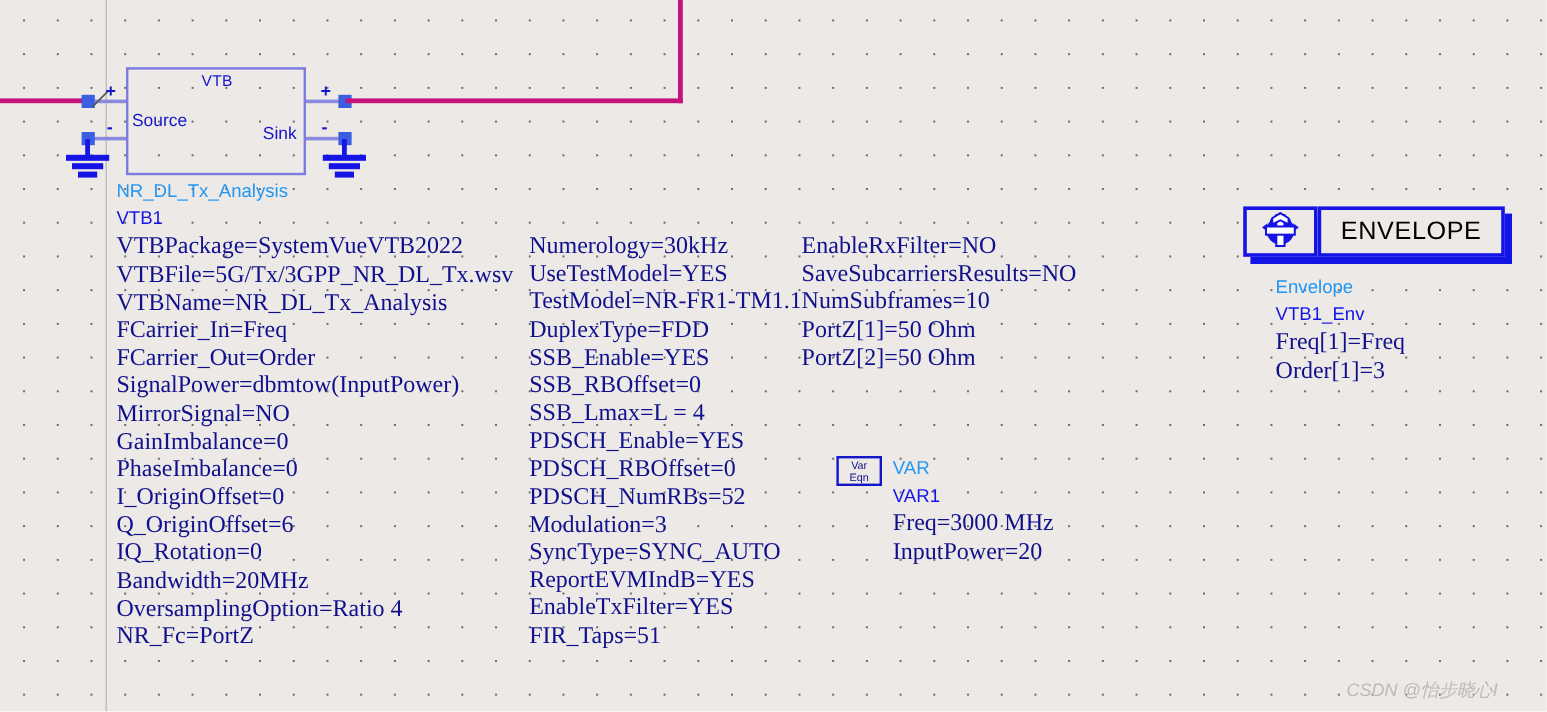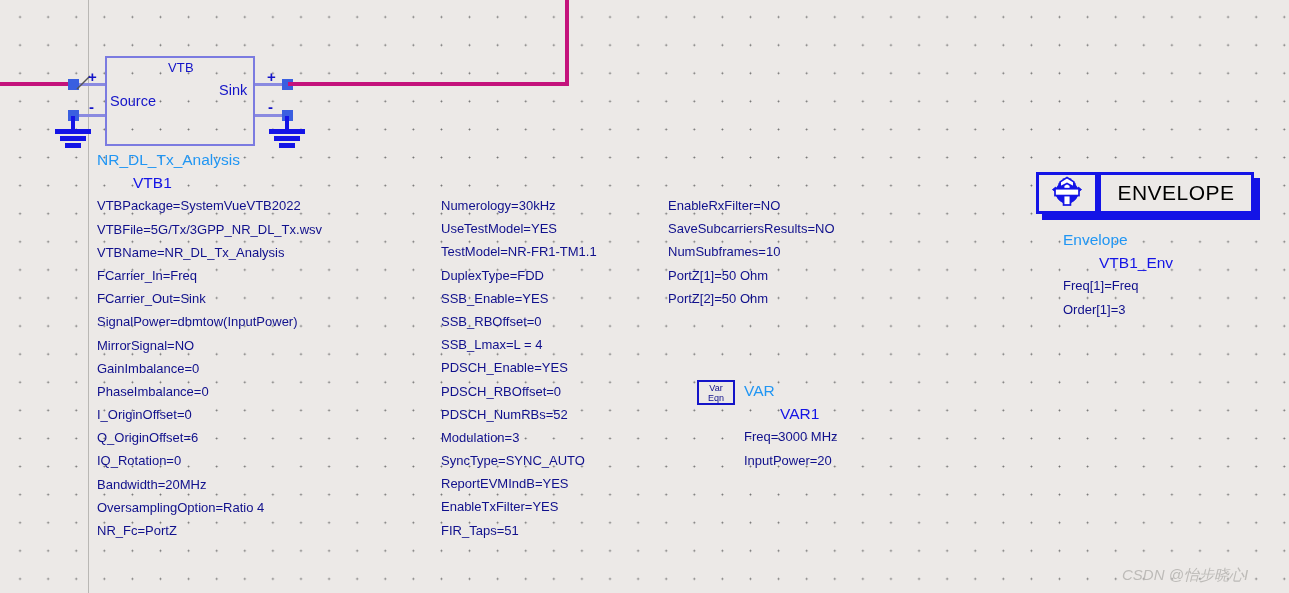--- a/index.html
+++ b/index.html
@@ -71,39 +71,39 @@
     font-weight: bold;
     line-height: 1;
   }
 
   
   .gnd-stem { position: absolute; background: #1414e6; width: 4px; }
   .gnd-bar  { position: absolute; background: #1414e6; height: 5px; }
   .param-col { position: absolute; }
   .param-col .line {
     color: #10108c;
-    font-size: 13px;
+    font-size: 20px;
     line-height: 23.2px;
     white-space: nowrap;
     height: 23.2px;
+    font-family: Liberation Serif, serif;
   }
   .lbl-inst {
     color: #2196f3;
     font-size: 15.5px;
     line-height: 23.2px;
     white-space: nowrap;
     height: 23.2px;
   }
   .lbl-name {
     color: #1414e6;
     font-size: 15.5px;
     line-height: 23.2px;
     white-space: nowrap;
     height: 23.2px;
-    margin-left: 36px;
   }
 
   
   .var-icon {
     position: absolute;
     width: 38px;
     height: 25px;
     border: 2px solid #1414c8;
     background: #ece9e7;
     box-sizing: border-box;
@@ -167,21 +167,21 @@
   <div class="pin-sq" style="left:68px; top:110px;"></div>
 
   <div class="gnd-stem" style="left:71px; top:116px; width:4px; height:14px;"></div>
   <div class="gnd-bar" style="left:55px; top:129px; width:36px;"></div>
   <div class="gnd-bar" style="left:60px; top:136px; width:26px;"></div>
   <div class="gnd-bar" style="left:65px; top:143px; width:16px;"></div>
 
   <div class="vtb-box" style="left:105px; top:56px; width:150px; height:90px;"></div>
   <div class="vtb-title" style="left:168px; top:60px;">VTB</div>
   <div class="vtb-port" style="left:110px; top:93px;">Source</div>
-  <div class="vtb-port" style="left:219px; top:82px;">Sink</div>
+  <div class="vtb-port" style="left:219px; top:104px;">Sink</div>
 
   <div class="sign" style="left:88px; top:69px;">+</div>
   <div class="sign" style="left:89px; top:99px;">-</div>
 
   <div class="sign" style="left:267px; top:69px;">+</div>
   <div class="sign" style="left:268px; top:99px;">-</div>
 
   <div class="wire-pin" style="left:255px; top:83px; width:32px; height:3px;"></div>
   <div class="pin-sq" style="left:282px; top:79px;"></div>
   <div class="wire-pin" style="left:255px; top:114px; width:32px; height:3px;"></div>
@@ -195,21 +195,21 @@
   <div class="wire-sig" style="left:288px; top:82px; width:281px; height:4px;"></div>
   <div class="wire-sig" style="left:565px; top:0px; width:4px; height:86px;"></div>
 
   <div class="param-col" style="left:97px; top:148px;">
     <div class="lbl-inst">NR_DL_Tx_Analysis</div>
     <div class="lbl-name">VTB1</div>
     <div class="line">VTBPackage=SystemVueVTB2022</div>
     <div class="line">VTBFile=5G/Tx/3GPP_NR_DL_Tx.wsv</div>
     <div class="line">VTBName=NR_DL_Tx_Analysis</div>
     <div class="line">FCarrier_In=Freq</div>
-    <div class="line">FCarrier_Out=Sink</div>
+    <div class="line">FCarrier_Out=Order</div>
     <div class="line">SignalPower=dbmtow(InputPower)</div>
     <div class="line">MirrorSignal=NO</div>
     <div class="line">GainImbalance=0</div>
     <div class="line">PhaseImbalance=0</div>
     <div class="line">I_OriginOffset=0</div>
     <div class="line">Q_OriginOffset=6</div>
     <div class="line">IQ_Rotation=0</div>
     <div class="line">Bandwidth=20MHz</div>
     <div class="line">OversamplingOption=Ratio 4</div>
     <div class="line">NR_Fc=PortZ</div>

